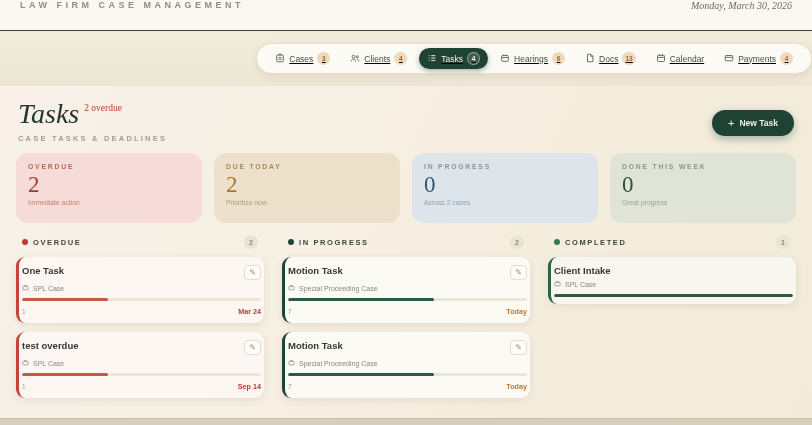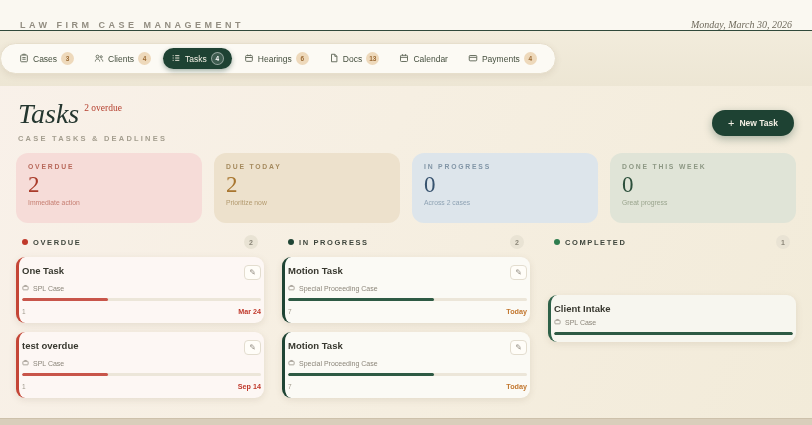--- a/index.html
+++ b/index.html
@@ -5,29 +5,30 @@
   * { margin:0; padding:0; box-sizing:border-box; }
   body { font-family:"Liberation Sans", sans-serif; background:#e8e2d2; }
   .screen {
     width:812px; height:425px; position:relative; overflow:hidden;
     background:linear-gradient(115deg,#f9f1ea 0%,#f6efe2 45%,#f2ebd9 100%);
     display:flex; flex-direction:column;
   }
   
   .top-header {
     height:31px; flex:0 0 auto; background:#faf8f1;
-    display:flex; align-items:flex-end; justify-content:space-between;
+    display:flex; align-items:flex-start; justify-content:space-between;
     padding:0 20px; border-bottom:1.5px solid #30493a;
   }
   .app-title { font-size:9px; letter-spacing:3.5px; color:#92executive8d81; color:#928d81; font-weight:600; }
   .header-date { font-family:"Liberation Serif", serif; font-style:italic; font-size:10px; color:#6f6a5c; }
   
   .nav-strip {
-    flex:0 0 auto; height:55px; display:flex; align-items:center; justify-content:flex-start;
+    flex:0 0 auto; height:55px; display:flex; align-items:center; justify-content:flex-end;
     background:linear-gradient(#f2ecdc,#ede6d4);
+    text-decoration:underline;
   }
   .tabs-pill {
     background:#fcfaf4; border:1px solid #e7dfcc; border-radius:20px;
     box-shadow:0 2px 6px rgba(120,100,70,.12);
     display:flex; align-items:center; gap:4px; padding:4px 10px;
   }
   .tab {
     display:flex; align-items:center; gap:4px; padding:4px 8px; border-radius:13px;
     font-size:8.5px; color:#46503f; cursor:pointer; white-space:nowrap;
   }
@@ -71,21 +72,21 @@
     width:14px; height:14px; border-radius:50%; background:#e9e3d4; color:#8b8678;
     font-size:7px; font-weight:700; display:flex; align-items:center; justify-content:center;
   }
   .board { display:grid; grid-template-columns:repeat(3,1fr); gap:18px; align-items:start; flex:1; }
   .task-card {
     border-radius:9px; padding:8px 3px 7px; margin-bottom:9px; position:relative;
     box-shadow:0 2px 7px rgba(120,100,70,.14); cursor:pointer;
   }
   .col-overdue  .task-card { background:#fdf7f4; border-left:3px solid #c44536; }
   .col-progress .task-card { background:#fbfaf5; border-left:3px solid #1f4434; }
-  .col-done     .task-card { background:#f7f6ef; border-left:3px solid #2e6148;margin-top:38px; }
+  .col-done     .task-card { background:#f7f6ef; border-left:3px solid #2e6148; }
   .card-top { display:flex; justify-content:space-between; align-items:flex-start; }
   .card-title { font-size:9.5px; font-weight:700; color:#38382f; }
   .edit-btn {
     width:17px; height:15px; border-radius:4px; border:1px solid #e3ddcf; background:#fffdf8;
     color:#9a948a; font-size:8px; line-height:13px; text-align:center; cursor:pointer; padding:0;
   }
   .case-row { display:flex; align-items:center; gap:4px; margin-top:4px; color:#8c867a; font-size:7px; }
   .case-row svg { width:7px; height:7px; stroke:#9a948a; }
   .progress-track { height:3px; border-radius:2px; background:#ece6d9; margin-top:6px; overflow:hidden; }
   .progress-fill { height:100%; border-radius:2px; }

